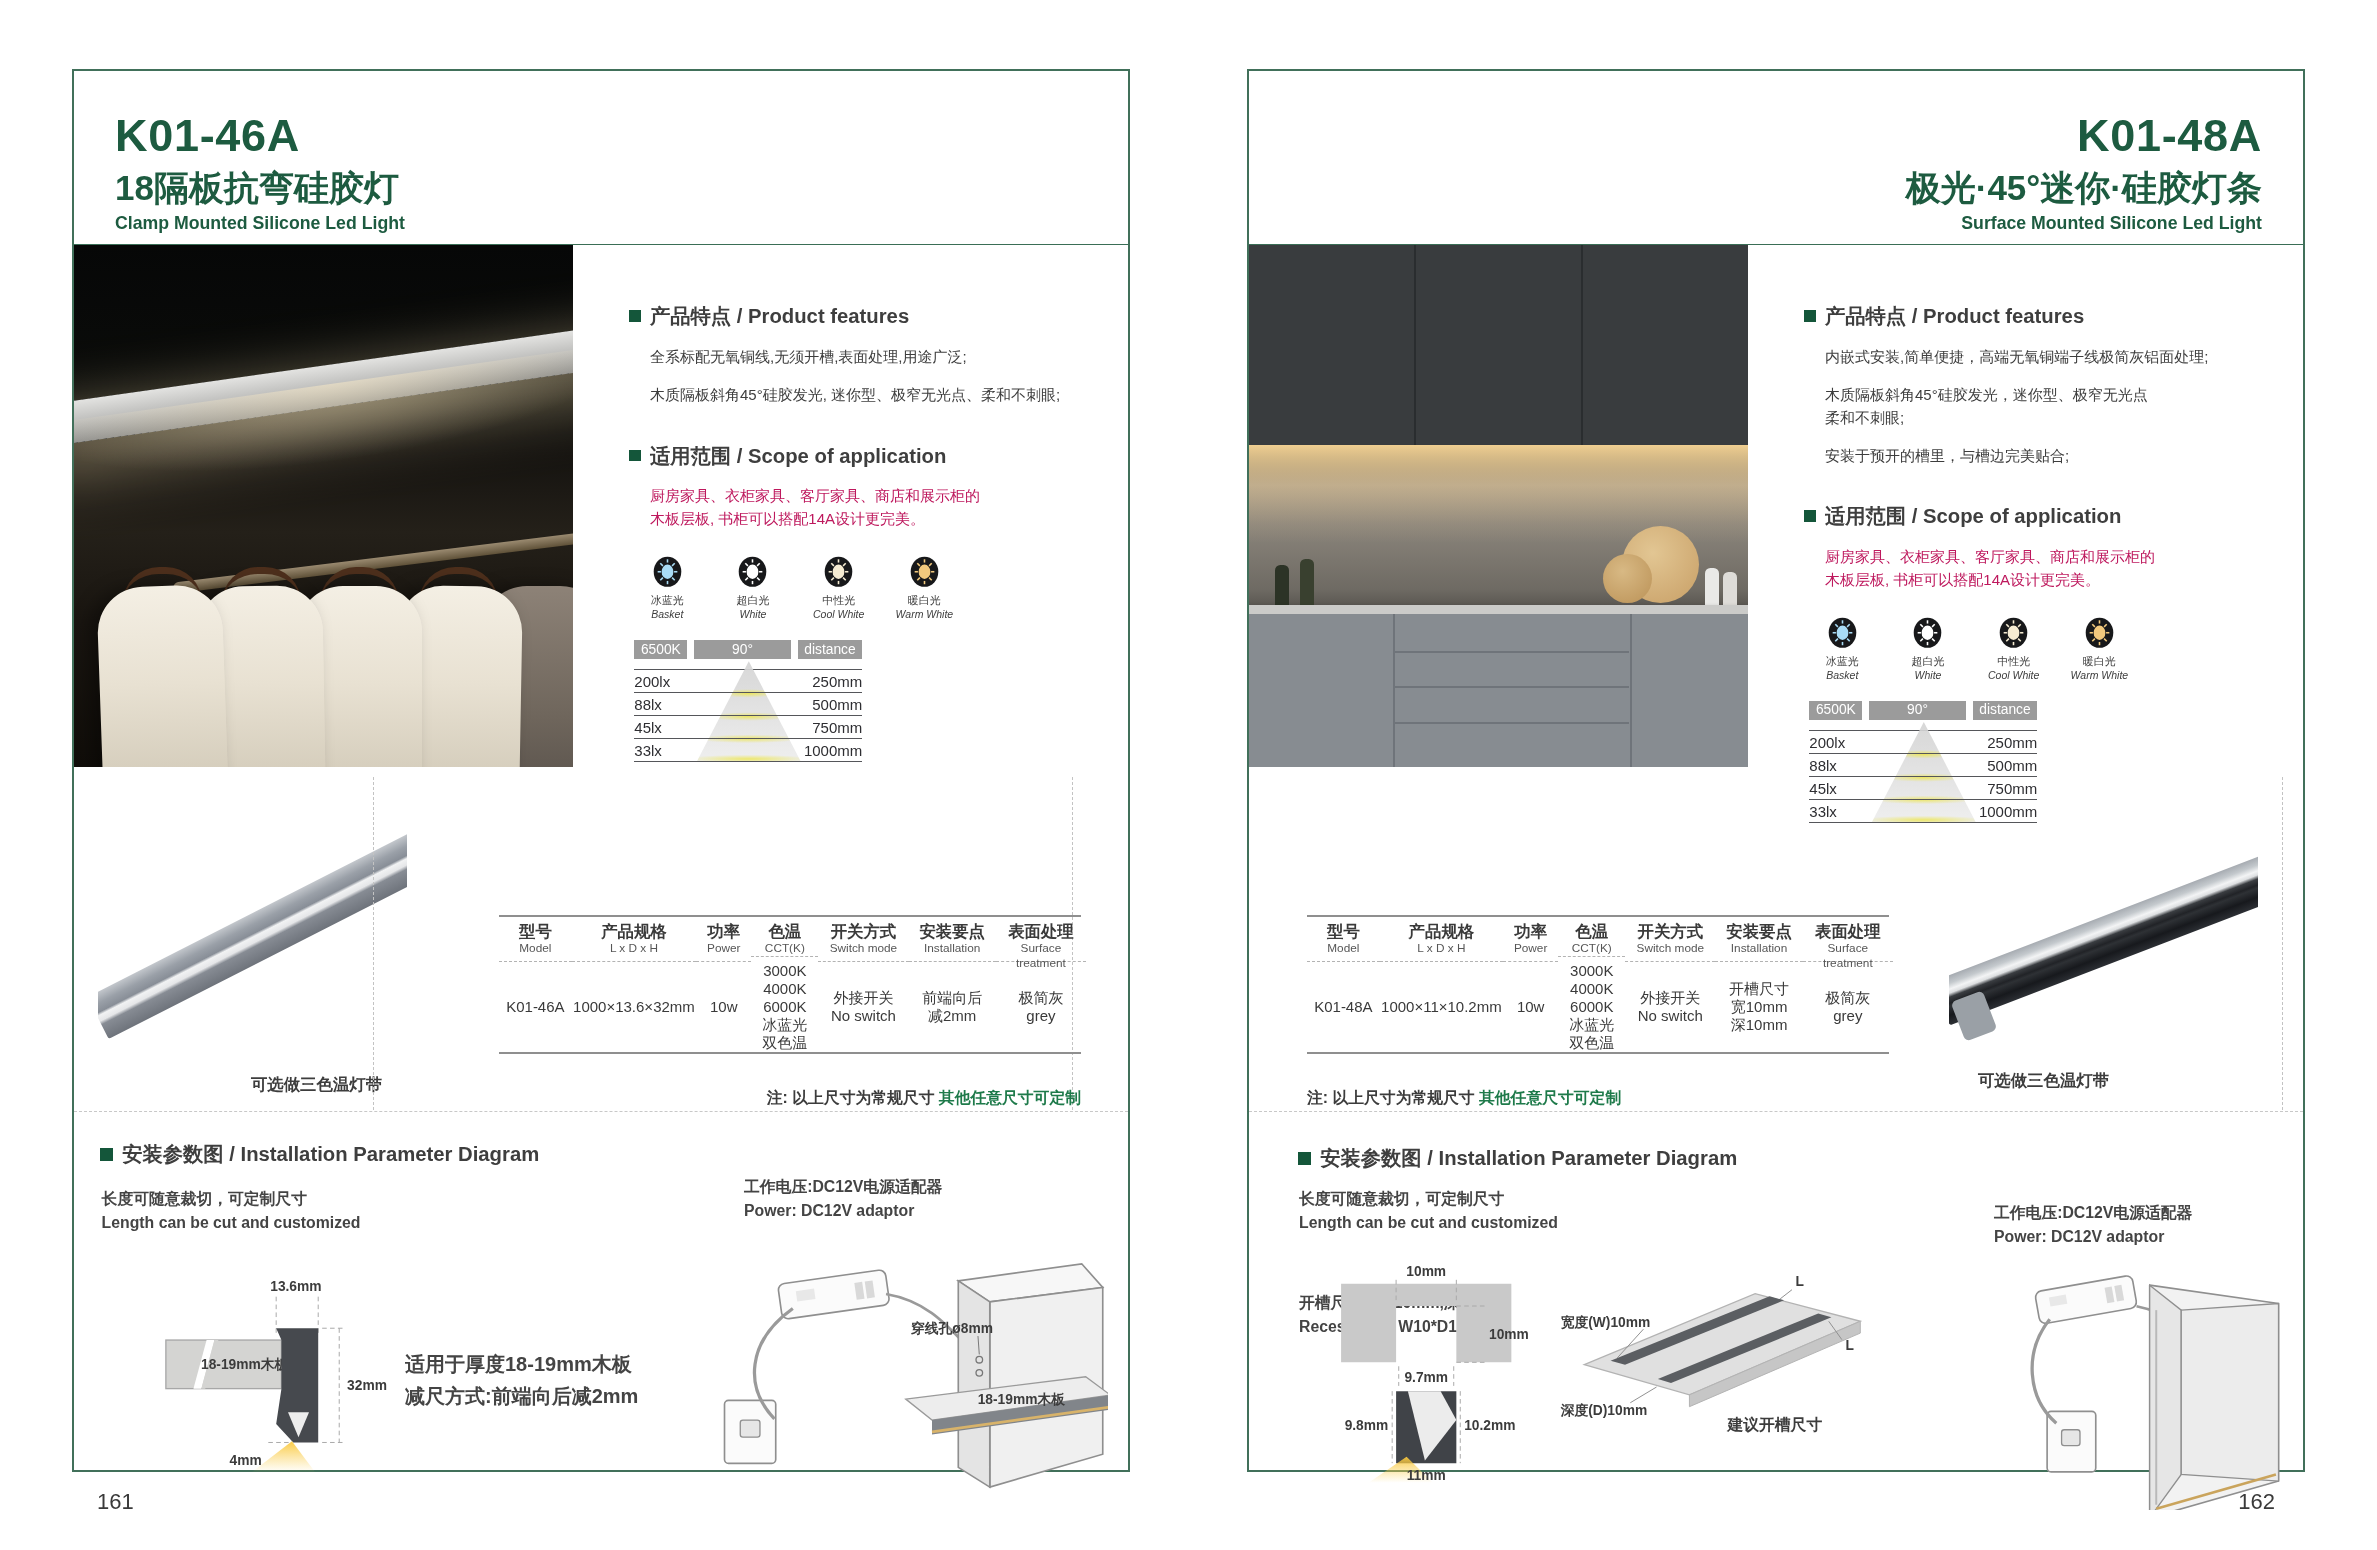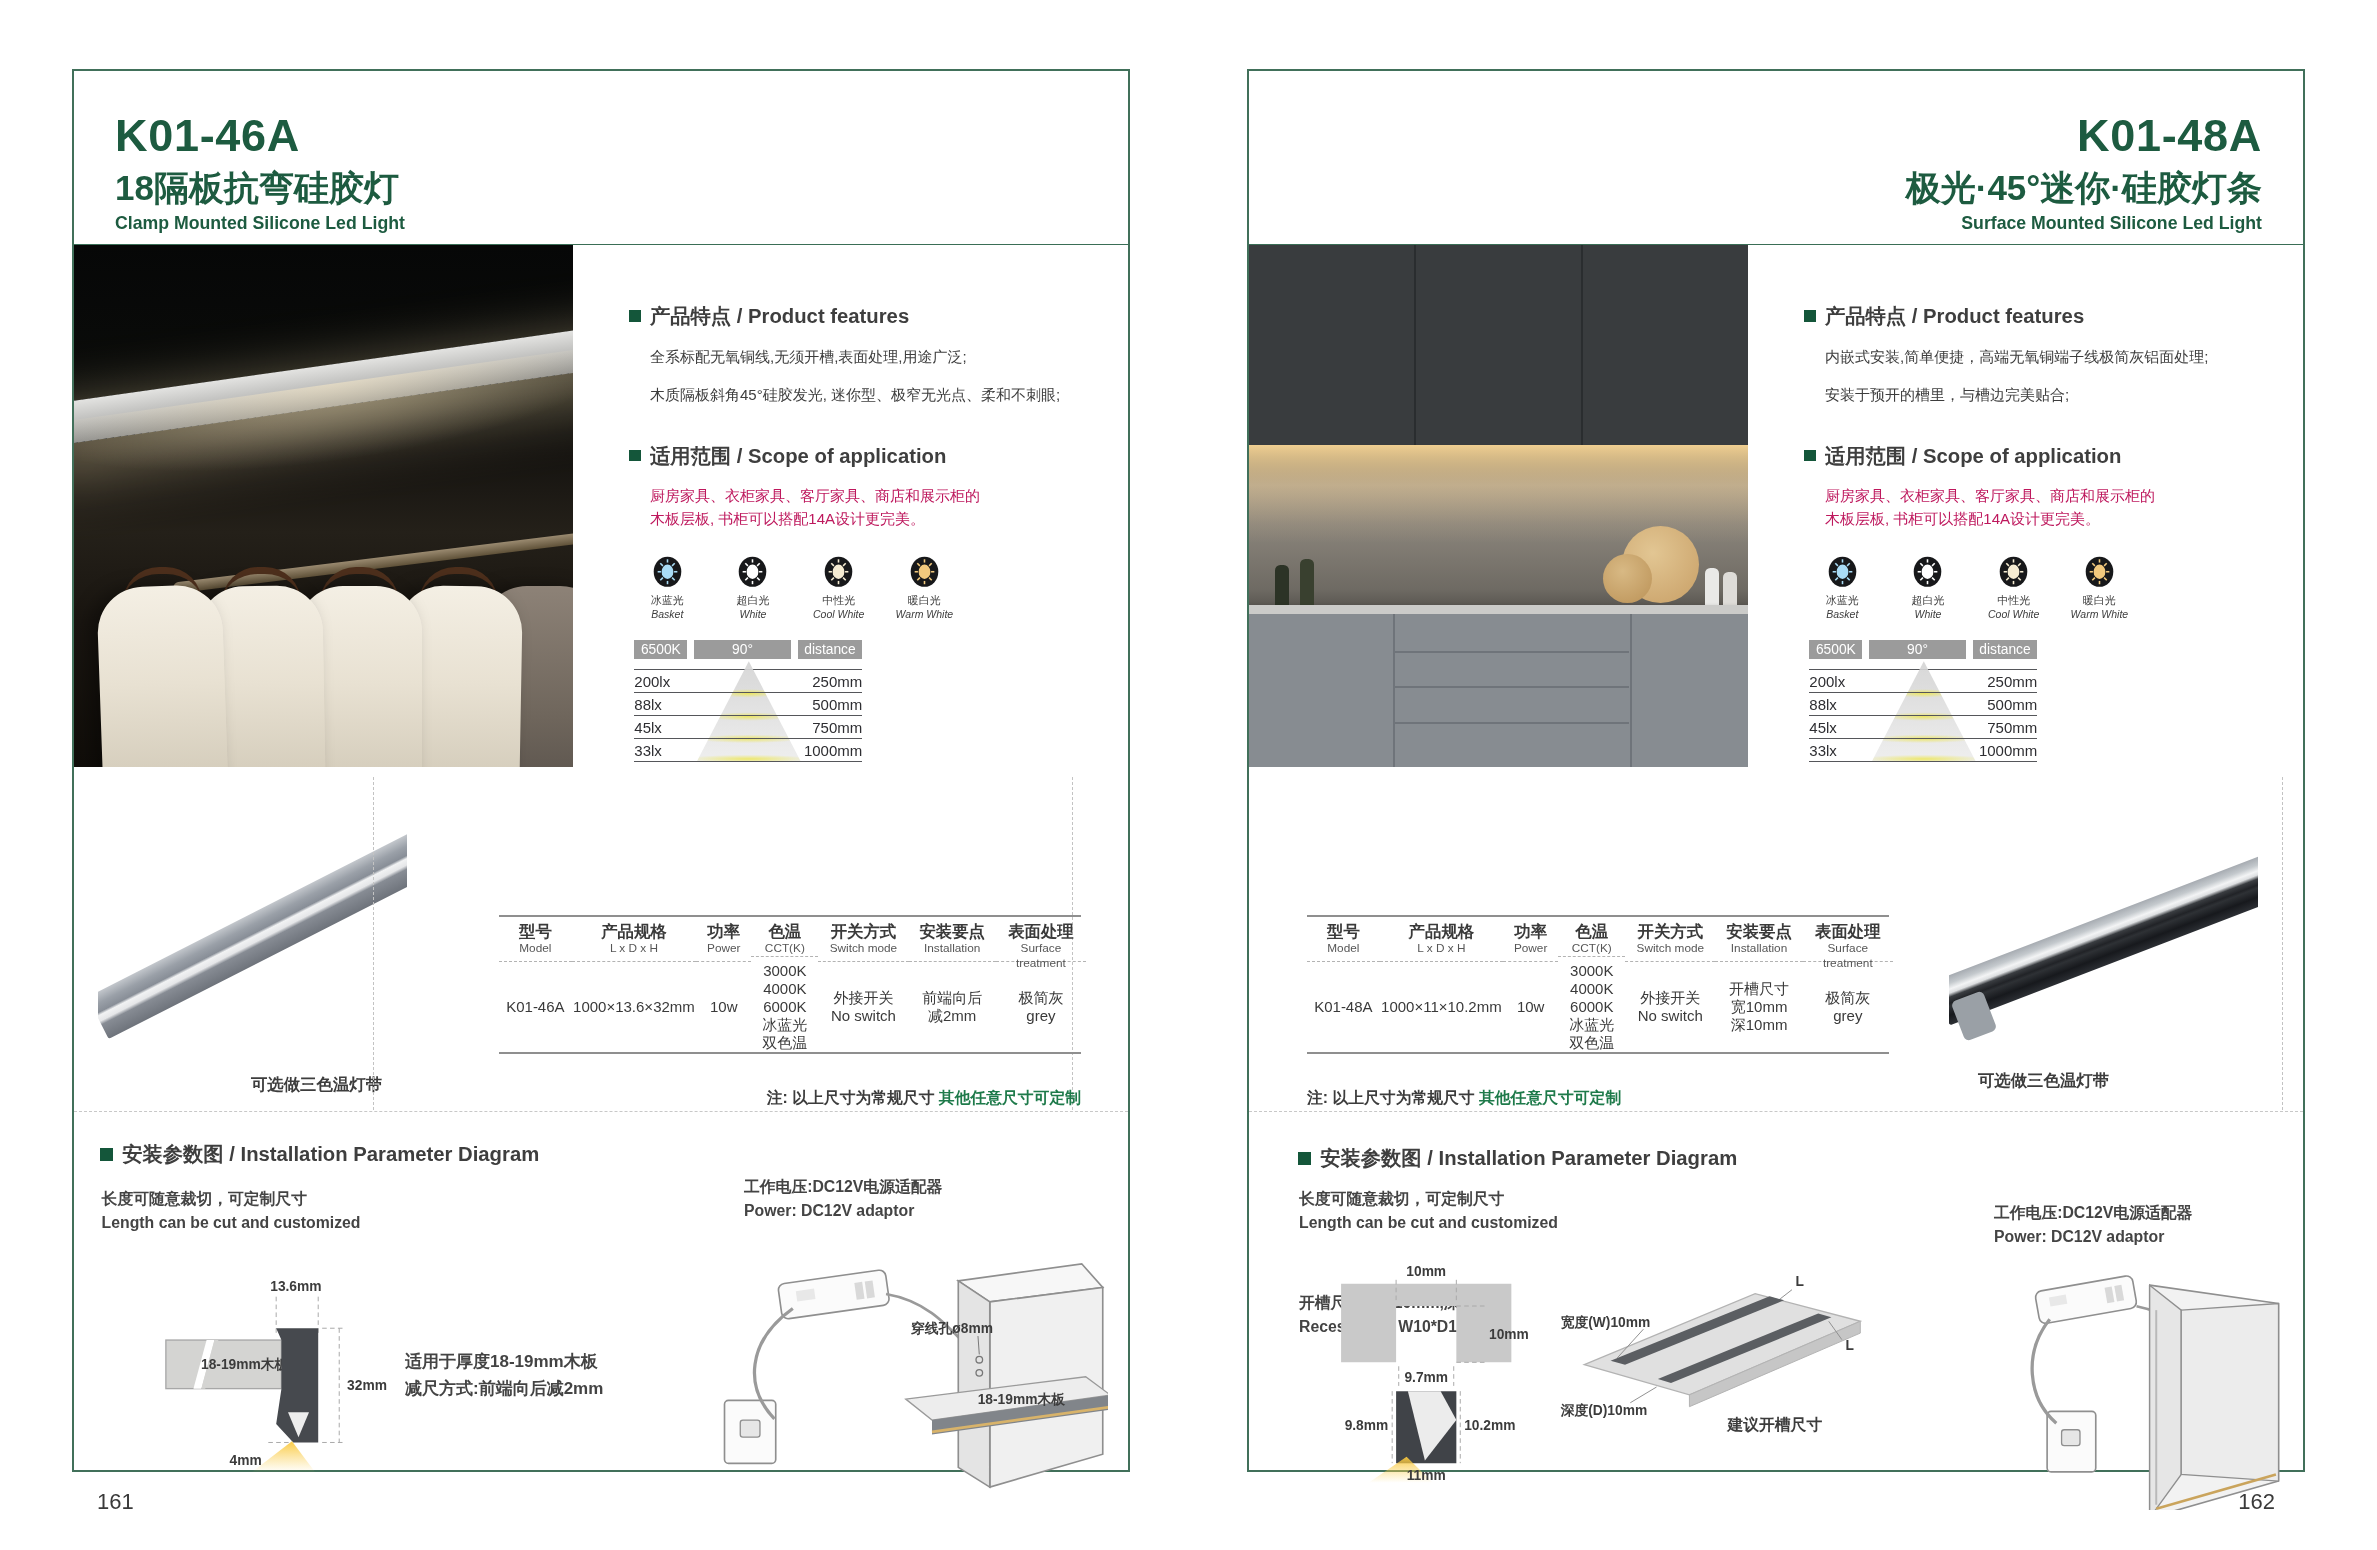--- a/index.html
+++ b/index.html
@@ -130,21 +130,21 @@
   .ihead .st{font-size:20.3px;font-weight:bold;color:#3e3e3e;}
   .page-left .ihead{left:26px;top:1069px;}
   .page-right .ihead{left:49px;top:1073px;}
   .cut-note{position:absolute;font-size:15.8px;color:#444;line-height:1.55;font-weight:600;white-space:pre-line;}
   .page-left .cut-note{left:27.6px;top:1116px;}
   .page-right .cut-note{left:50px;top:1116px;}
   .recess-note{position:absolute;left:50px;top:1220px;font-size:15.8px;color:#444;line-height:1.55;font-weight:600;white-space:pre-line;}
   .power-note{position:absolute;font-size:15.8px;color:#444;line-height:1.5;font-weight:600;white-space:pre-line;}
   .page-left .power-note{left:670px;top:1104px;}
   .page-right .power-note{left:745px;top:1130px;}
-  .side-note{position:absolute;left:331px;top:1277px;font-size:17px;color:#444;line-height:1.6;font-weight:600;white-space:pre-line;}
+  .side-note{position:absolute;left:331px;top:1277px;font-size:20px;color:#444;line-height:1.6;font-weight:600;white-space:pre-line;}
   .bottom-note{position:absolute;left:666px;top:1350px;font-size:15px;color:#444;line-height:1.55;font-weight:600;white-space:pre-line;}
   .diagram{position:absolute;}
   .page-left .d-cross{left:72px;top:1206px;}
   .page-left .d-cabinet{left:640px;top:1152px;}
   .page-right .d-cross{left:79px;top:1189px;}
   .page-right .d-shelf{left:309px;top:1195px;}
   .page-right .d-cabinet{left:735px;top:1176px;}
   .dimtxt{font-size:21px;fill:#3c3c3c;font-weight:600;}
   .lbltxt{font-size:21px;fill:#3c3c3c;font-weight:600;}
   .captxt{font-size:24px;fill:#3c3c3c;font-weight:bold;}
@@ -457,20 +457,22 @@
     <div class="kit-drawer kit-d2"></div>
     <div class="kit-drawer kit-d3"></div>
   </div>
 
   <div class="features">
     <div class="section-head">
       <span class="sq"></span>
       <span class="st">产品特点 / Product features</span>
     </div>
     <p class="feat">内嵌式安装,简单便捷，高端无氧铜端子线极简灰铝面处理;</p>
+    <p class="feat">木质隔板斜角45°硅胶发光，迷你型、极窄无光点
+柔和不刺眼;</p>
     <p class="feat">安装于预开的槽里，与槽边完美贴合;</p>
 
     <div class="section-head scope">
       <span class="sq"></span>
       <span class="st">适用范围 / Scope of application</span>
     </div>
     <p class="scopetext">厨房家具、衣柜家具、客厅家具、商店和展示柜的
 木板层板, 书柜可以搭配14A设计更完美。</p>
 
     <div class="lights">

